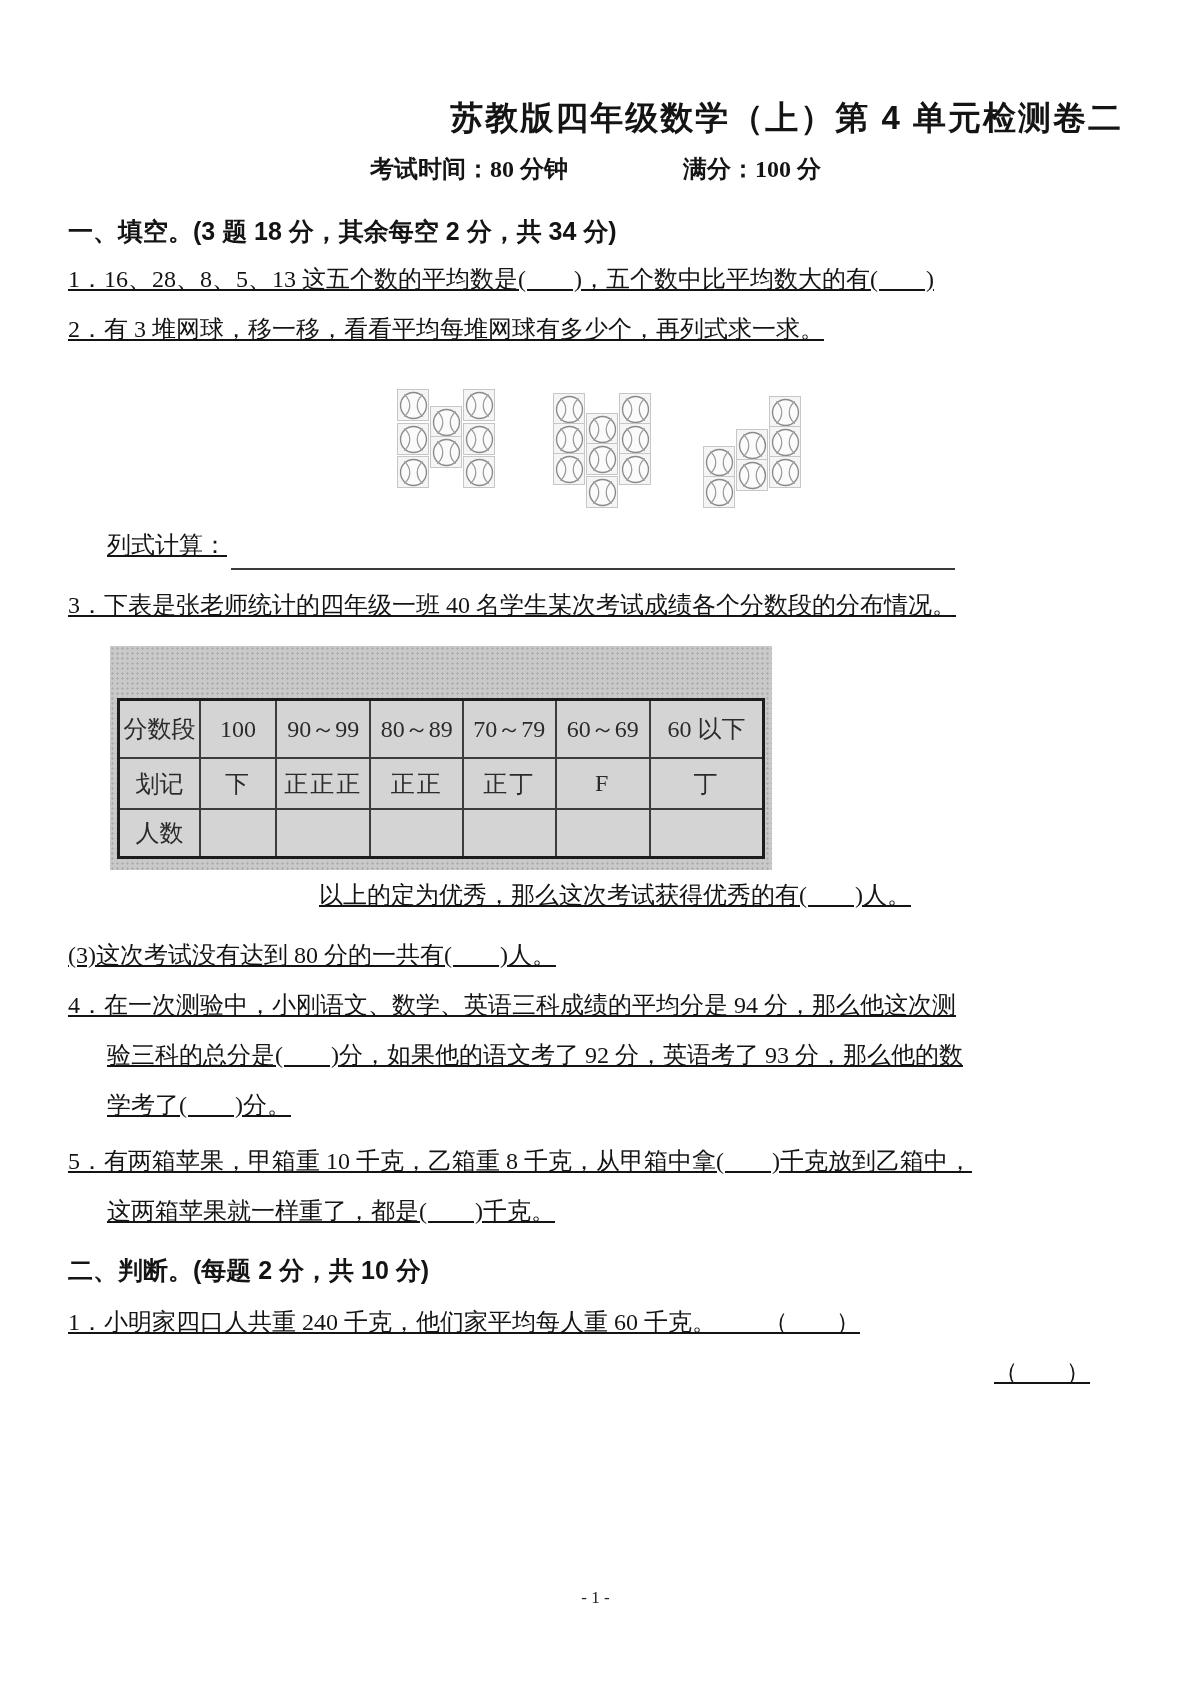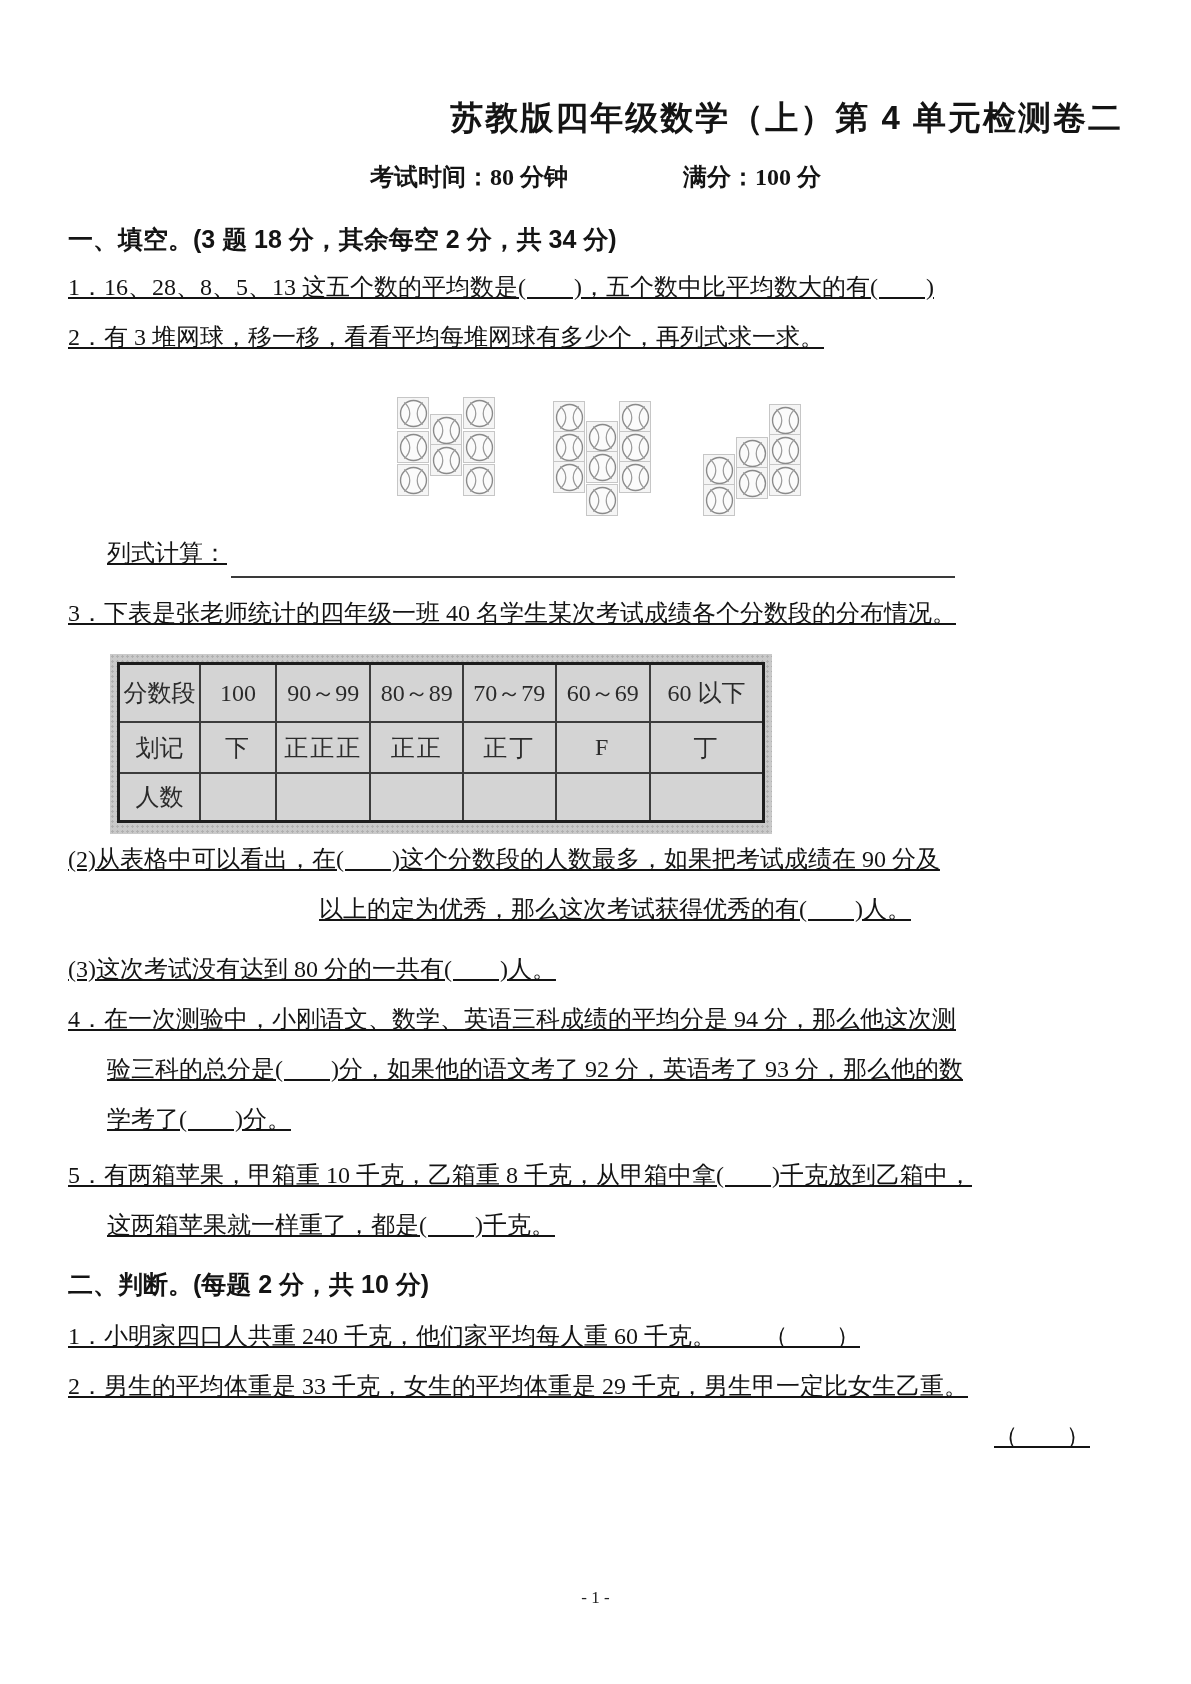--- a/index.html
+++ b/index.html
@@ -13,21 +13,21 @@
     overflow:hidden;
   }
   .content { padding:96px 68px 0 68px; }
 
   .title {
     margin:0; text-align:right;
     font-family:"Liberation Sans","DejaVu Sans",sans-serif;
     font-weight:700; font-size:33px; letter-spacing:2px;
   }
   .subtitle {
-    margin-top:20px;
+    margin-top:12px;
     display:flex; justify-content:center; gap:115px;
     font-size:24px; font-weight:600;
   }
 
   .sec-heading {
     margin:30px 0 0 0;
     font-family:"Liberation Sans","DejaVu Sans",sans-serif;
     font-weight:700; font-size:25px;
   }
 
@@ -59,21 +59,21 @@
     background-size:5px 5px;
     padding:8px 7px 11px 7px;
     box-sizing:border-box;
   }
   table.score { border-collapse:collapse; width:648px; background:#d4d4d4; }
   table.score td {
     border:2px solid #3c3c3c;
     text-align:center; font-size:24px; color:#2b2b2b;
     padding:0;
   }
-  table.score { border:3px solid #1c1c1c; }
+  table.score { border:3px solid #1c1c1c;margin-top:44px; }
   tr.r1 td { height:56px; }
   tr.r2 td { height:49px;text-align:center; }
   tr.r3 td { height:46px; }
   .tally { letter-spacing:2px; color:#3f3f3f; }
 
   .answer-right { text-align:right; padding-right:33px; }
   .gap6  { margin-top:6px; }
   .gap10 { margin-top:10px; }
   .gap14 { margin-top:14px; }
   .gap18 { margin-top:18px; }
@@ -322,32 +322,30 @@
           <td></td>
           <td></td>
           <td></td>
           <td></td>
           <td></td>
         </tr>
       </tbody>
         </table>
     </div>
 
-    <div class="line">(2)从表格中可以看出，在(　　)这个分数段的人数最多，如果把考试成绩在 90 分及</div>
     <div class="line subq-cont">以上的定为优秀，那么这次考试获得优秀的有(　　)人。</div>
     <div class="line gap10">(3)这次考试没有达到 80 分的一共有(　　)人。</div>
 
     <div class="line">4．在一次测验中，小刚语文、数学、英语三科成绩的平均分是 94 分，那么他这次测</div>
     <div class="line cont">验三科的总分是(　　)分，如果他的语文考了 92 分，英语考了 93 分，那么他的数</div>
     <div class="line cont">学考了(　　)分。</div>
 
     <div class="line gap6">5．有两箱苹果，甲箱重 10 千克，乙箱重 8 千克，从甲箱中拿(　　)千克放到乙箱中，</div>
     <div class="line cont">这两箱苹果就一样重了，都是(　　)千克。</div>
 
     <h2 class="sec-heading gap18">二、判断。(每题 2 分，共 10 分)</h2>
 
     <div class="line gap10">1．小明家四口人共重 240 千克，他们家平均每人重 60 千克。　　（　　）</div>
-    <div class="line">2．男生的平均体重是 33 千克，女生的平均体重是 29 千克，男生甲一定比女生乙重。</div>
     <div class="line answer-right">（　　）</div>
   </div>
 
   <div class="footer">- 1 -</div>
 </div>
 
 </body></html>

